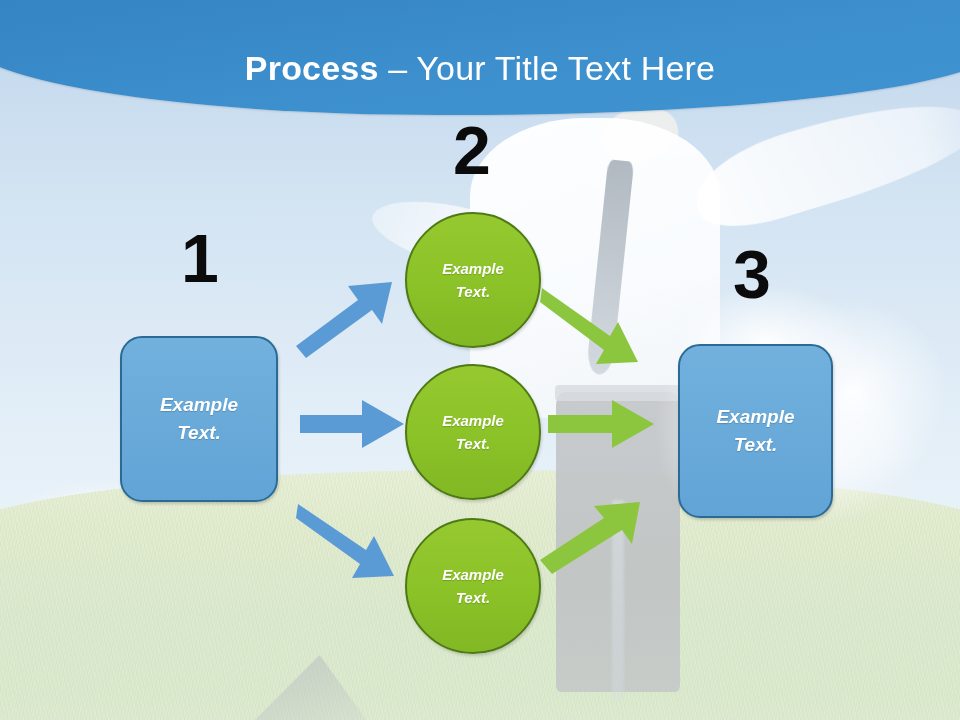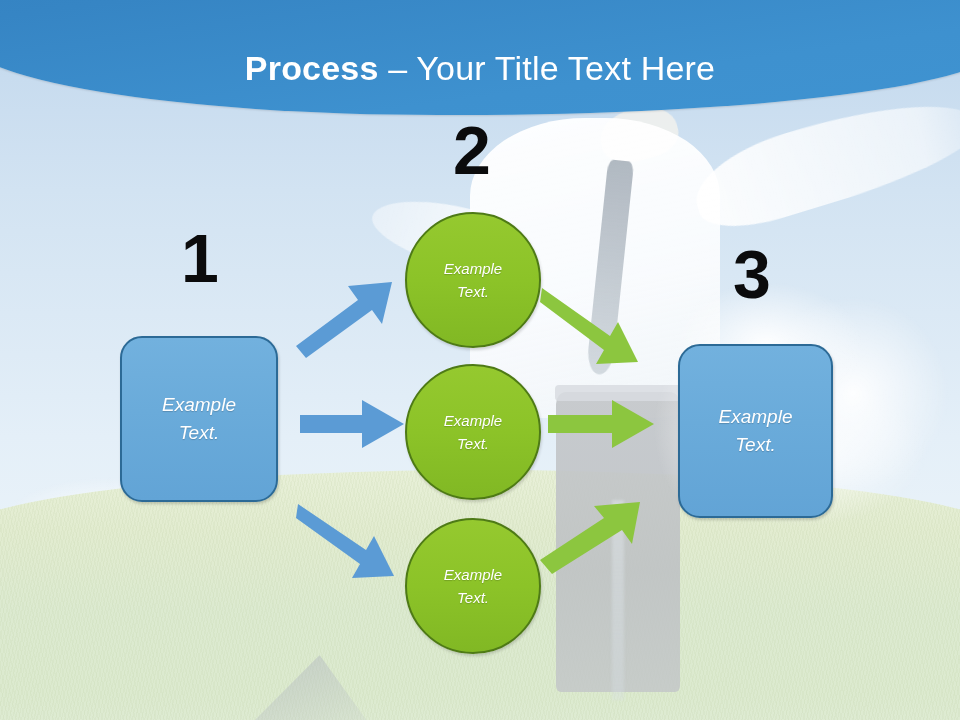--- a/index.html
+++ b/index.html
@@ -251,21 +251,21 @@
     align-items: center;
     justify-content: center;
     box-shadow: 1px 2px 3px rgba(0,0,0,.16);
   }
   .circ-top { left: 405px; top: 212px; width: 136px; height: 136px; }
   .circ-mid { left: 405px; top: 364px; width: 136px; height: 136px; }
   .circ-bot { left: 405px; top: 518px; width: 136px; height: 136px; }
 
   .node-text {
     color: #ffffff;
-    font-weight: normal;
+    font-weight: bold;
     font-style: italic;
     text-align: center;
     text-shadow: 0 1px 1px rgba(0,0,0,.18);
     pointer-events: none;
   }
   .box-left .node-text  { font-size: 19px; line-height: 28px; }
   .box-right .node-text { font-size: 19px; line-height: 28px; }
   .node-circle .node-text { font-size: 15px; line-height: 23px; }
 
   

